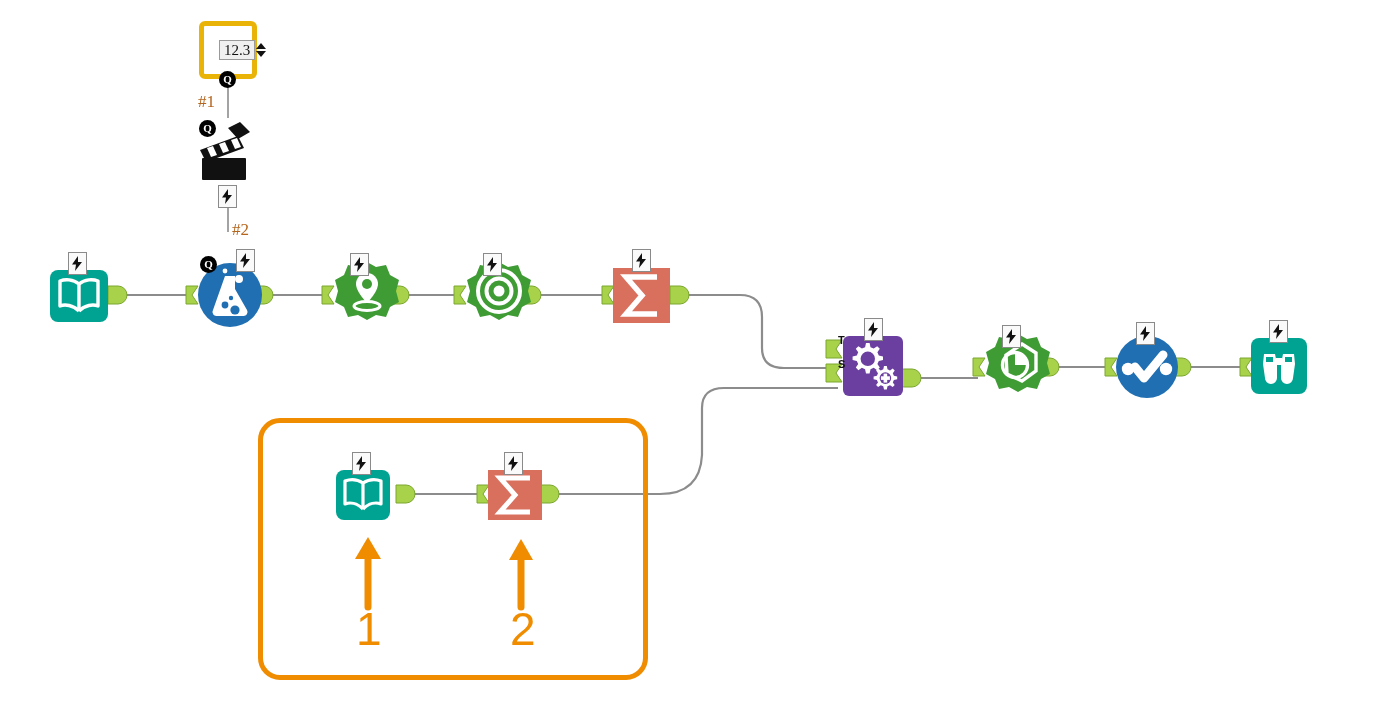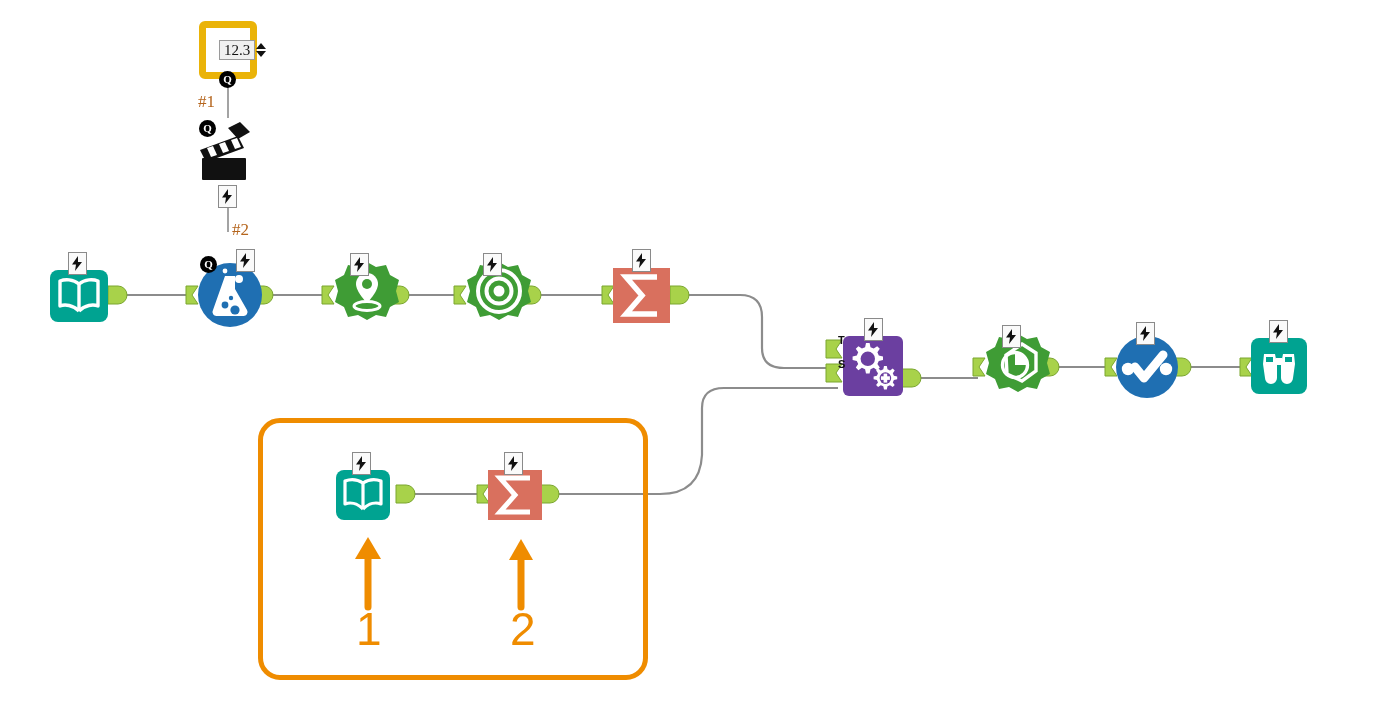--- a/index.html
+++ b/index.html
@@ -11,21 +11,21 @@
          border:1px solid #8a8a8a;box-sizing:border-box;display:flex;
          align-items:center;justify-content:center;}
   .qbadge{position:absolute;width:17px;height:17px;border-radius:50%;
           background:#000;display:flex;align-items:center;justify-content:center;}
   .qbadge span{color:#fff;font-size:11px;font-weight:bold;line-height:1;
                font-family:"Liberation Serif",serif;}
   .numlabel{position:absolute;color:#b5651d;font-size:17px;
             font-family:"Liberation Serif",serif;}
   .anno-num{position:absolute;color:#ef8c00;font-size:46px;font-weight:normal;
             font-family:"Liberation Sans",sans-serif;}
-  .spinbox{position:absolute;background:#fff;border:7px solid #eab308;
+  .spinbox{position:absolute;background:#fff;border:5px solid #eab308;
            border-radius:6px;box-sizing:border-box;display:flex;
            align-items:center;justify-content:center;padding-left:29px;}
   .spininner{display:flex;align-items:center;}
   .spinval{border:1px solid #9a9a9a;background:#f0f0f0;color:#111;
            font-size:15px;font-family:"Liberation Serif",serif;
            padding:1px 4px;line-height:1.1;}
   .spinarrows{display:flex;flex-direction:column;margin-left:1px;}
   .tri{width:0;height:0;border-left:5px solid transparent;
        border-right:5px solid transparent;}
   .tri-up{border-bottom:6px solid #111;margin-bottom:2px;}

